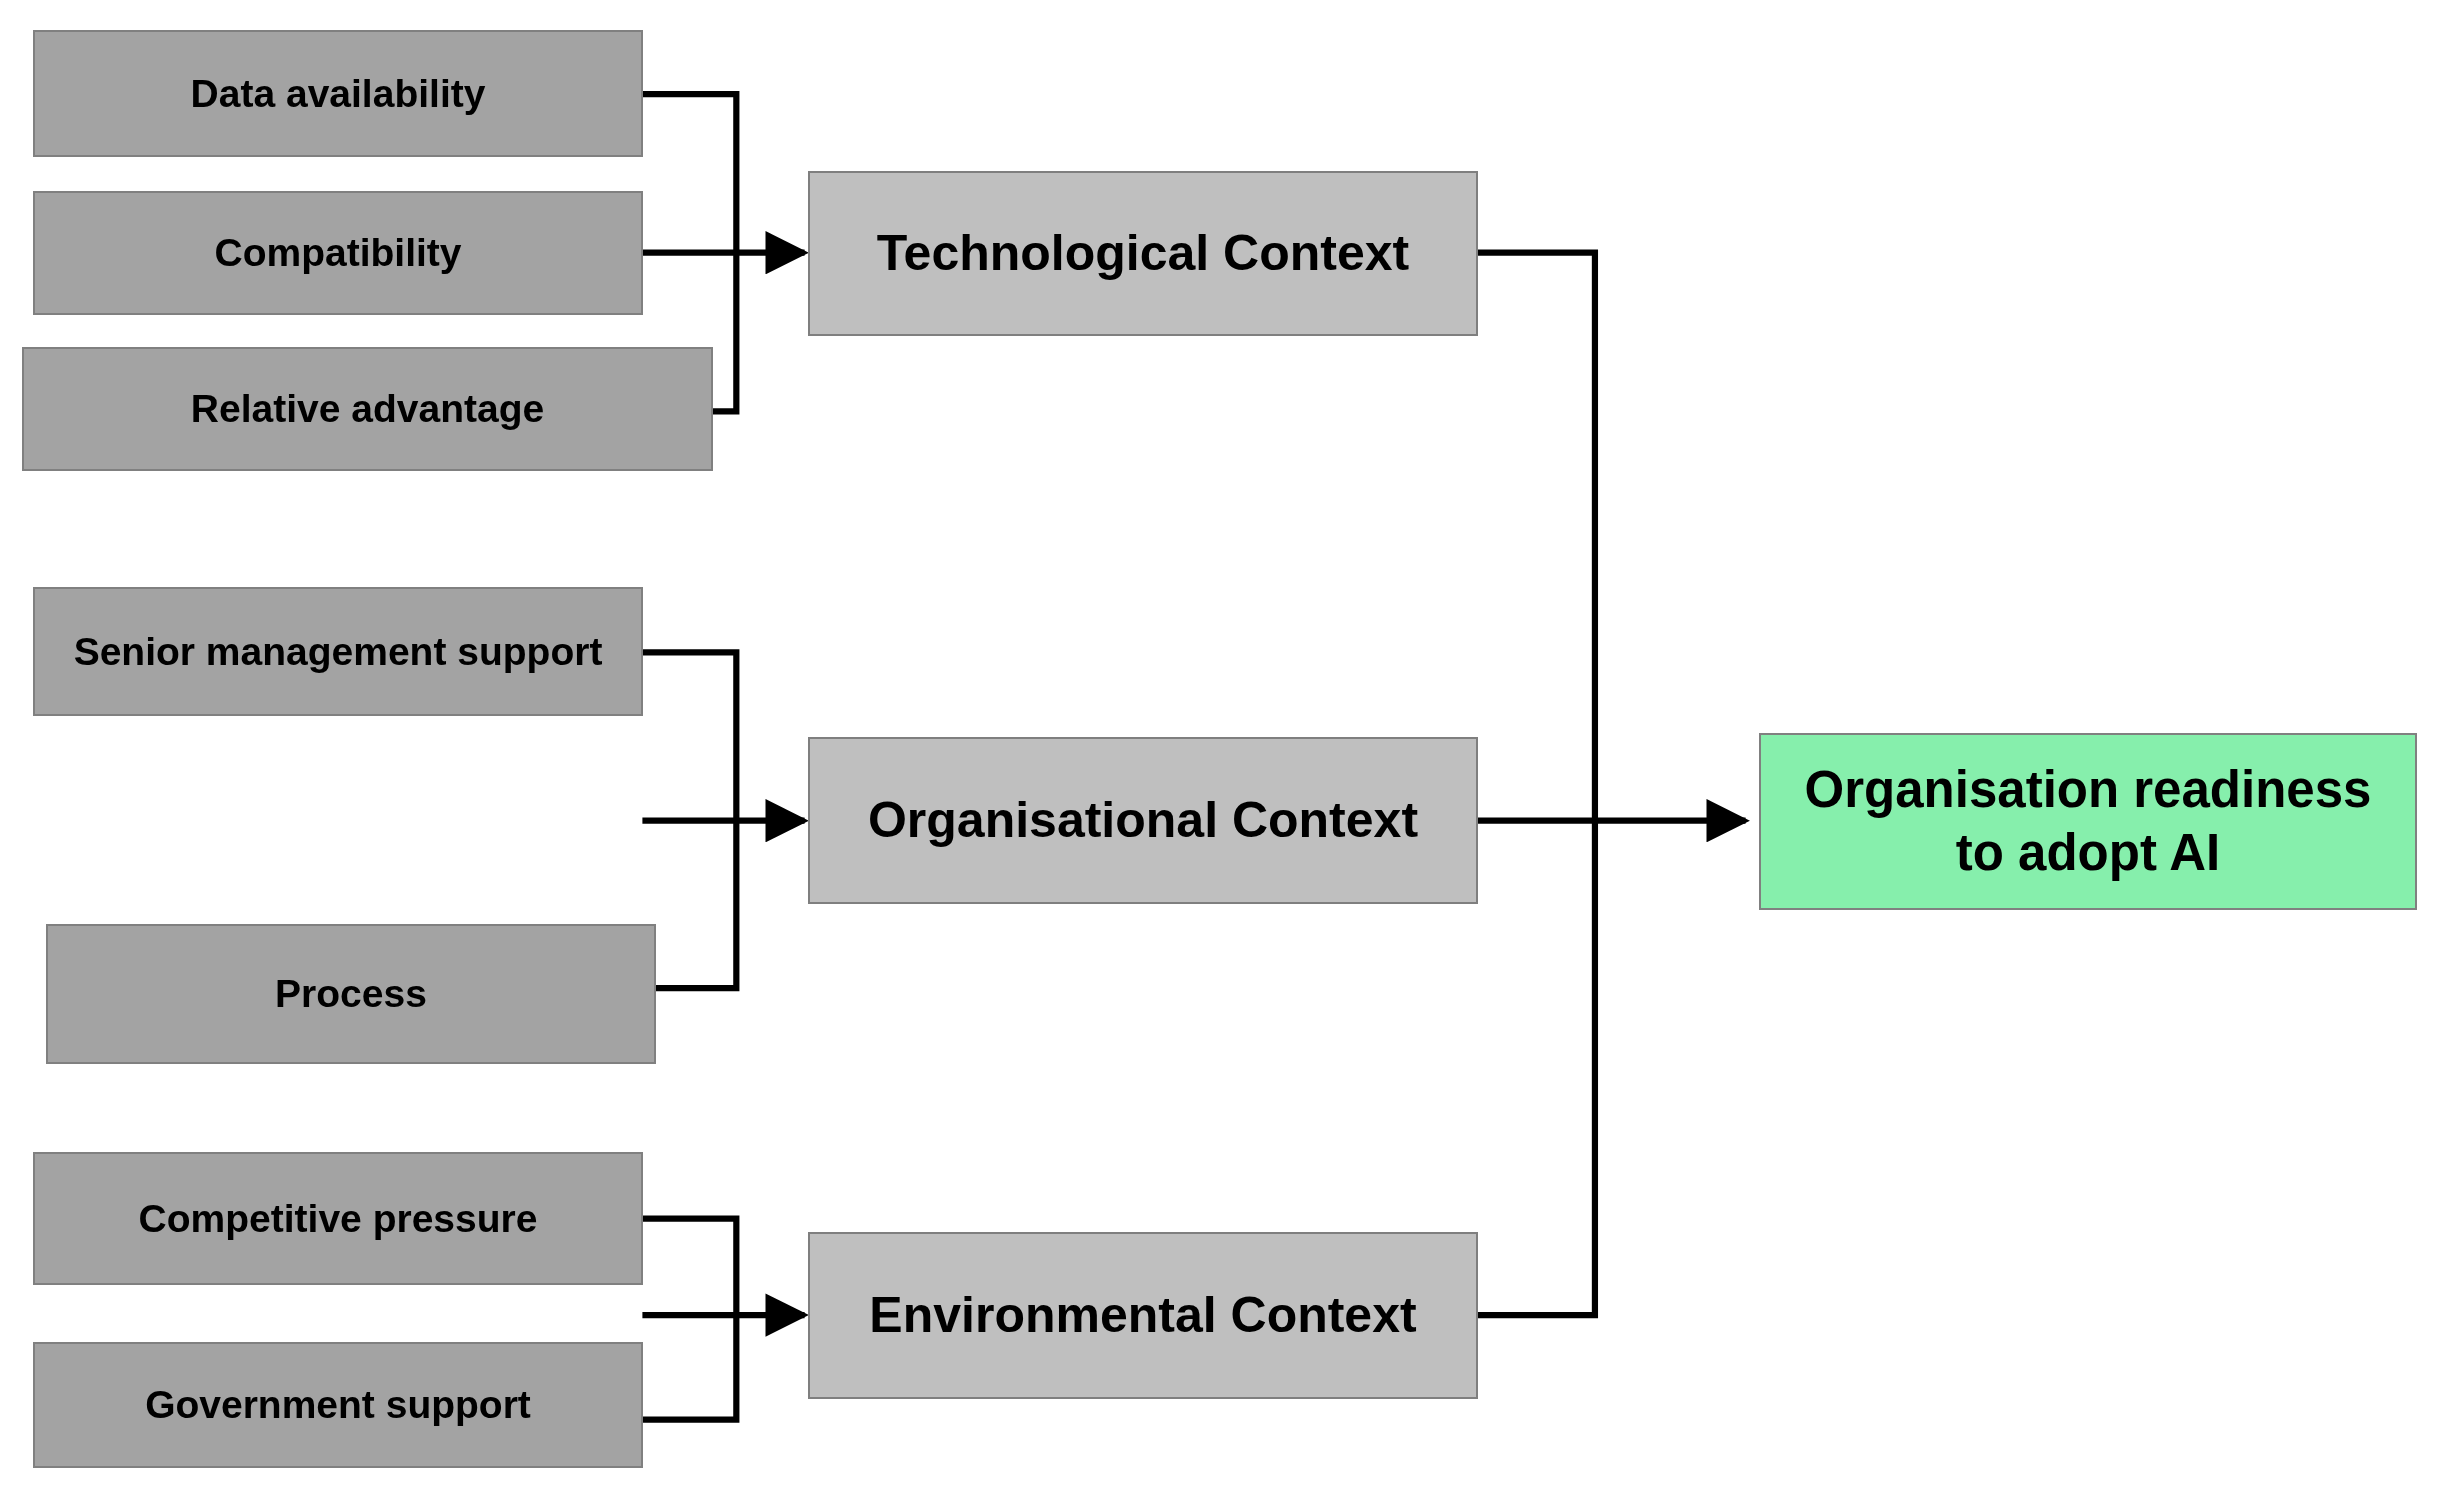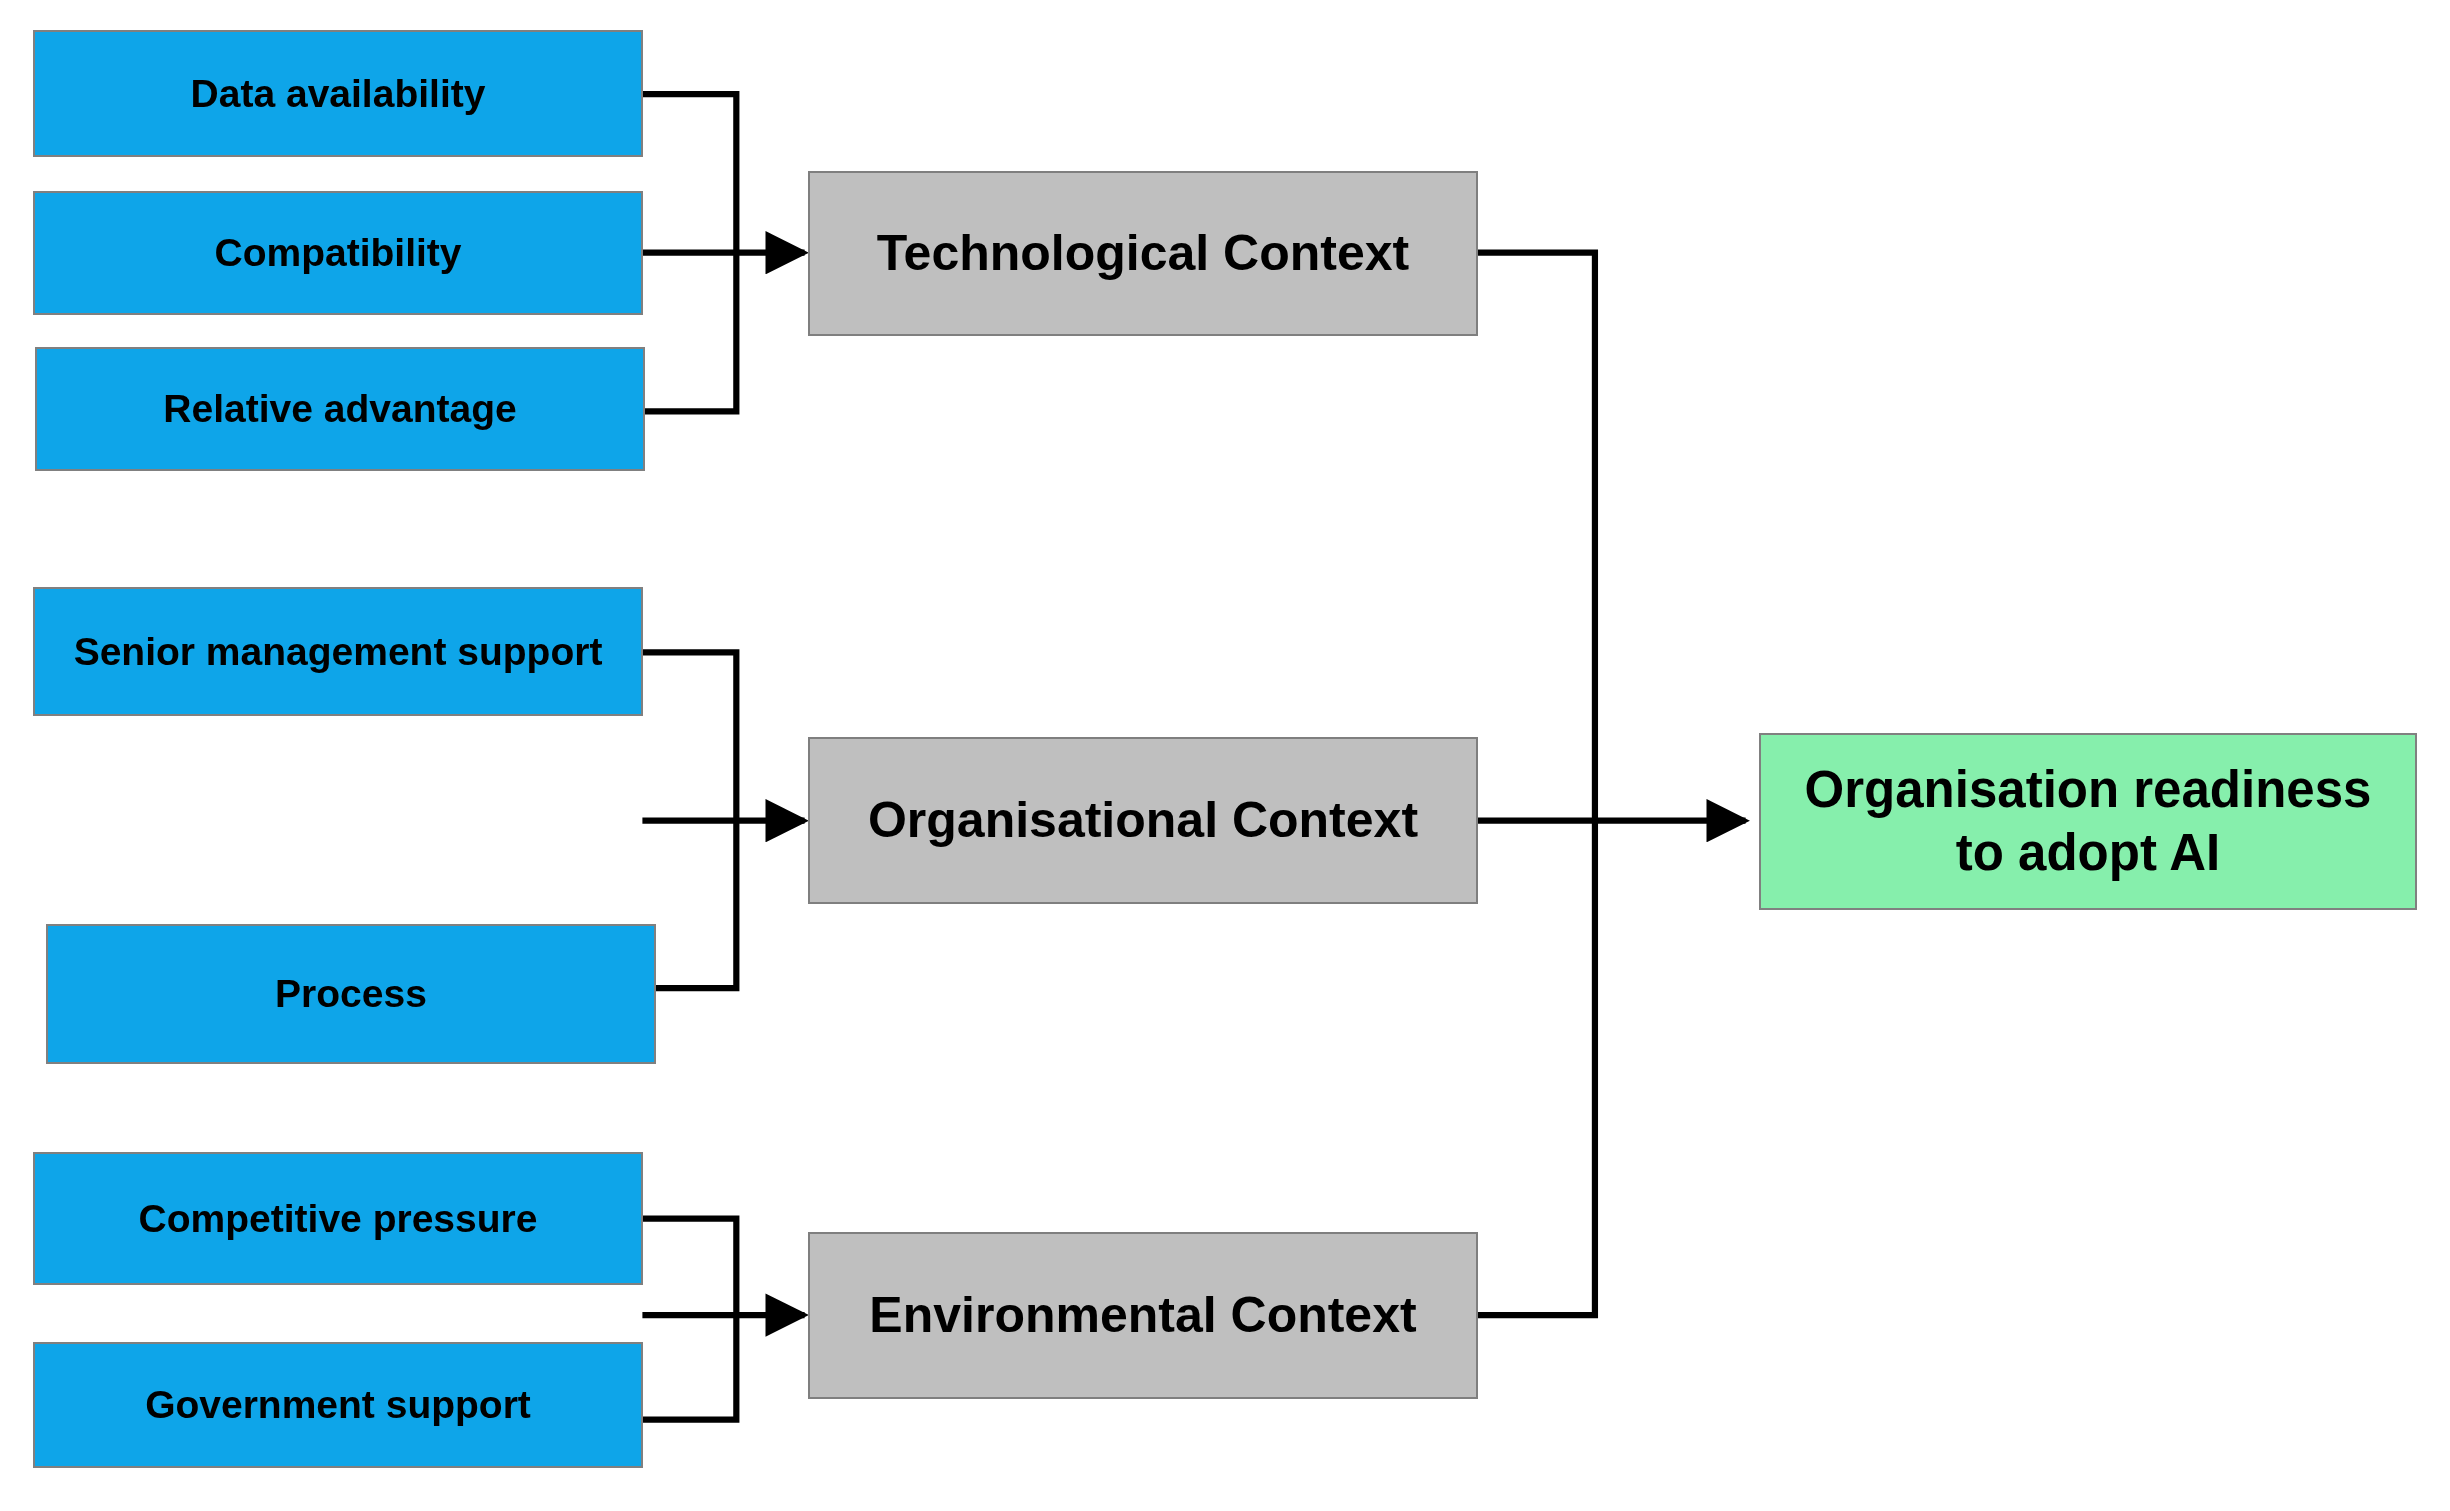--- a/index.html
+++ b/index.html
@@ -31,21 +31,21 @@
     box-sizing: border-box;
     display: flex;
     align-items: center;
     justify-content: center;
     text-align: center;
     color: #000000;
     line-height: 1.22;
     z-index: 3;
   }
   .node-factor {
-    background: #0ea5e9;
+    background: #a3a3a3;
     border: 2.7px solid #808080;
     font-size: 39px;
     font-weight: 700;
     padding: 0 32px;
   }
   .node-context {
     background: #BFBFBF;
     border: 2.7px solid #7F7F7F;
     font-size: 50px;
     font-weight: 700;
@@ -101,21 +101,21 @@
   </svg>
 
   <div class="node node-factor" style="left:33px; top:30px; width:610px; height:127px;">
     <span class="node-label">Data availability</span>
   </div>
 
   <div class="node node-factor" style="left:33px; top:191px; width:610px; height:124px;">
     <span class="node-label">Compatibility</span>
   </div>
 
-  <div class="node node-factor" style="left:35px; top:347px; width:610px; height:124px;justify-content:flex-end;">
+  <div class="node node-factor" style="left:22px; top:347px; width:691px; height:124px;justify-content:flex-end;">
     <span class="node-label">Relative advantage</span>
   </div>
 
   <div class="node node-context" style="left:808px; top:171px; width:670px; height:165px;">
     <span class="node-label">Technological Context</span>
   </div>
 
   <div class="node node-factor" style="left:33px; top:587px; width:610px; height:129px;">
     <span class="node-label">Senior management support</span>
   </div>

